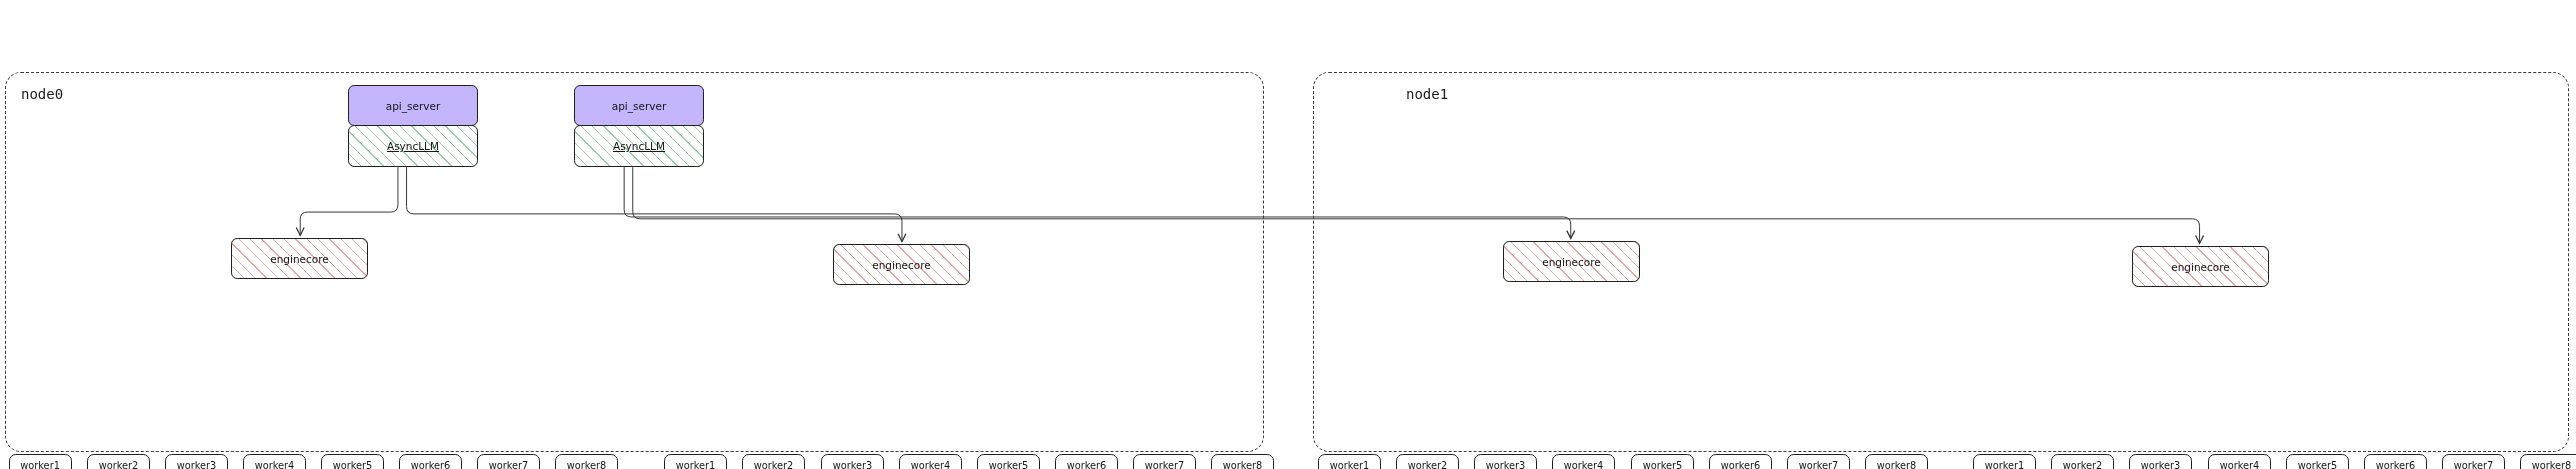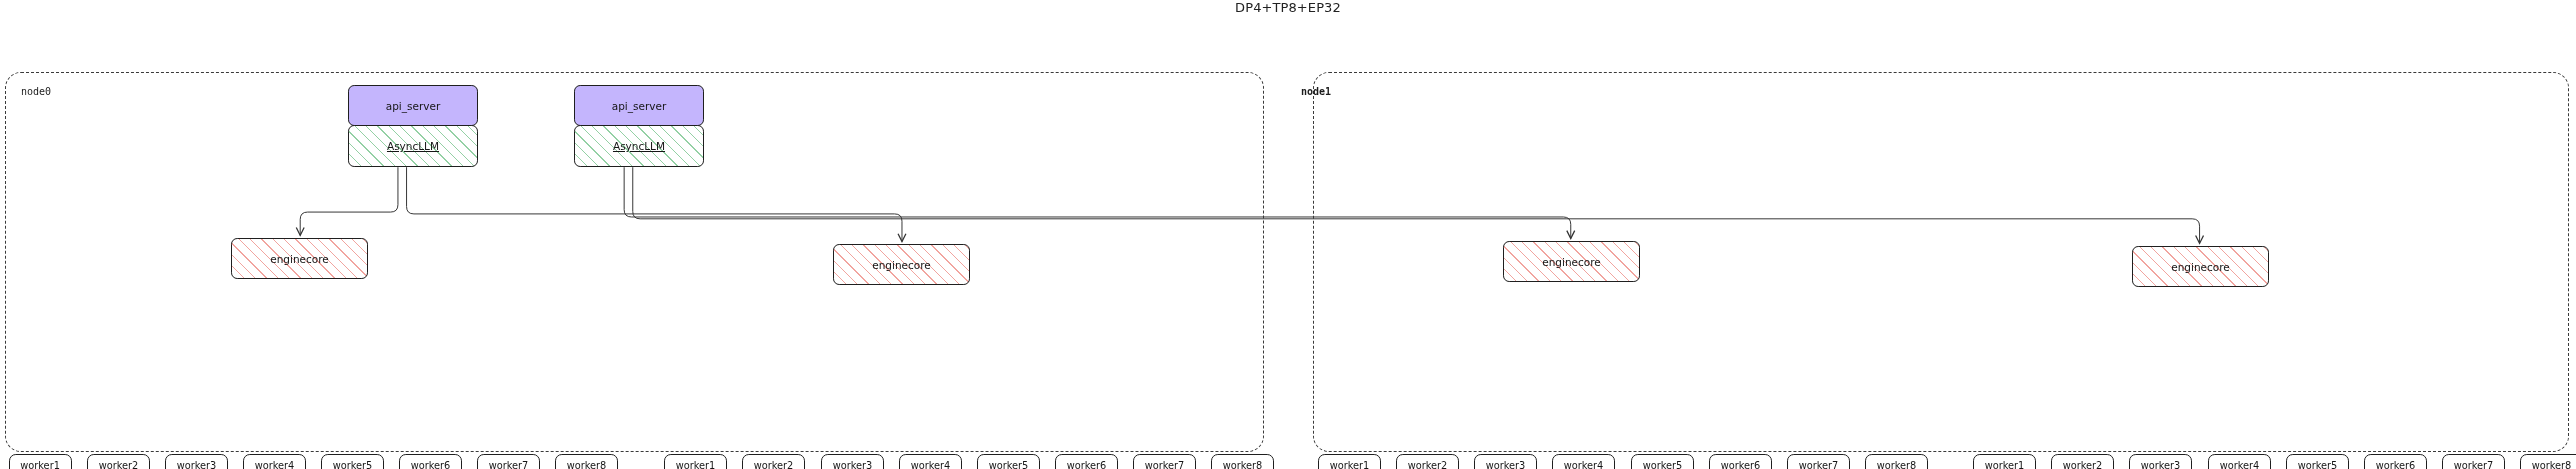--- a/index.html
+++ b/index.html
@@ -8,21 +8,21 @@
 
   #stage{position:relative;width:2576px;height:469px;}
 
   .title{position:absolute;left:0;top:0;width:2576px;text-align:center;
          font-size:13px;color:#222222;font-family:"DejaVu Sans",sans-serif;
          letter-spacing:0.1px;}
 
   
   .cluster{position:absolute;box-sizing:border-box;
            border:1.4px dashed #3a3a3a;border-radius:16px;background:transparent;}
-  .cluster-label{position:absolute;font-size:10px;color:#1c1c1c;
+  .cluster-label{position:absolute;font-size:14px;color:#1c1c1c;
                  font-family:"DejaVu Sans Mono",monospace;white-space:nowrap;}
 
   
   .box{position:absolute;box-sizing:border-box;display:flex;
        align-items:center;justify-content:center;
        border:1.5px solid #1f1f1f;border-radius:6.2px;background:#ffffff;
        font-size:10.5px;color:#161616;white-space:nowrap;}
 
   .box.plain{background:#c4b5fd;}
 
@@ -51,21 +51,20 @@
           font-size:9.8px;color:#161616;white-space:nowrap;margin-top:44px;}
 
   svg.edges{position:absolute;left:0;top:0;width:2576px;height:469px;
             pointer-events:none;overflow:visible;}
 </style>
 </head>
 <body>
 
 <div id="stage">
 
-  <div class="title">DP4+TP8+EP32</div>
 
   <svg class="edges" viewBox="0 0 4188 763">
     <defs>
       <marker id="arrowhead" markerWidth="14" markerHeight="14" refX="9" refY="5" orient="auto" markerUnits="strokeWidth">
         <path d="M 1,1 L 9,5 L 1,9" fill="none" stroke="#333333" stroke-width="1.3"></path>
       </marker>
     </defs>
     <g id="edge-paths">
         <path d="M 646,272 L 646,333 Q 646,345 634,345 L 499,345 Q 487,345 487,357 L 487,383" fill="none" stroke="#333333" stroke-width="1.6" marker-end="url(#arrowhead)"></path>
         <path d="M 660,272 L 660,336 Q 660,348 672,348 L 1454,348 Q 1466,348 1466,360 L 1466,393" fill="none" stroke="#333333" stroke-width="1.6" marker-end="url(#arrowhead)"></path>
@@ -105,21 +104,21 @@
       <div class="worker" style="left: 555px; top: 410px; width: 63px; height: 22px;">worker8</div>
       <div class="worker" style="left: 664px; top: 410px; width: 63px; height: 22px;">worker1</div>
       <div class="worker" style="left: 742px; top: 410px; width: 63px; height: 22px;">worker2</div>
       <div class="worker" style="left: 821px; top: 410px; width: 63px; height: 22px;">worker3</div>
       <div class="worker" style="left: 899px; top: 410px; width: 63px; height: 22px;">worker4</div>
       <div class="worker" style="left: 977px; top: 410px; width: 63px; height: 22px;">worker5</div>
       <div class="worker" style="left: 1055px; top: 410px; width: 63px; height: 22px;">worker6</div>
       <div class="worker" style="left: 1133px; top: 410px; width: 63px; height: 22px;">worker7</div>
       <div class="worker" style="left: 1211px; top: 410px; width: 63px; height: 22px;">worker8</div>
       <div class="cluster" style="left: 1313px; top: 72px; width: 1256px; height: 380px;"></div>
-      <div class="cluster-label" style="left: 1301px; top: 86px; font-weight: bold;">node1</div>
+      <div class="cluster-label" style="left: 1406px; top: 86px;">node1</div>
       <div class="box hatch-pink" style="left: 1503px; top: 241px; width: 137px; height: 41px;">
         <span class="lbl">enginecore</span>
       </div>
       <div class="box hatch-pink" style="left: 2132px; top: 246px; width: 137px; height: 41px;">
         <span class="lbl">enginecore</span>
       </div>
       <div class="worker" style="left: 1318px; top: 410px; width: 63px; height: 22px;">worker1</div>
       <div class="worker" style="left: 1396px; top: 410px; width: 63px; height: 22px;">worker2</div>
       <div class="worker" style="left: 1474px; top: 410px; width: 63px; height: 22px;">worker3</div>
       <div class="worker" style="left: 1552px; top: 410px; width: 63px; height: 22px;">worker4</div>

